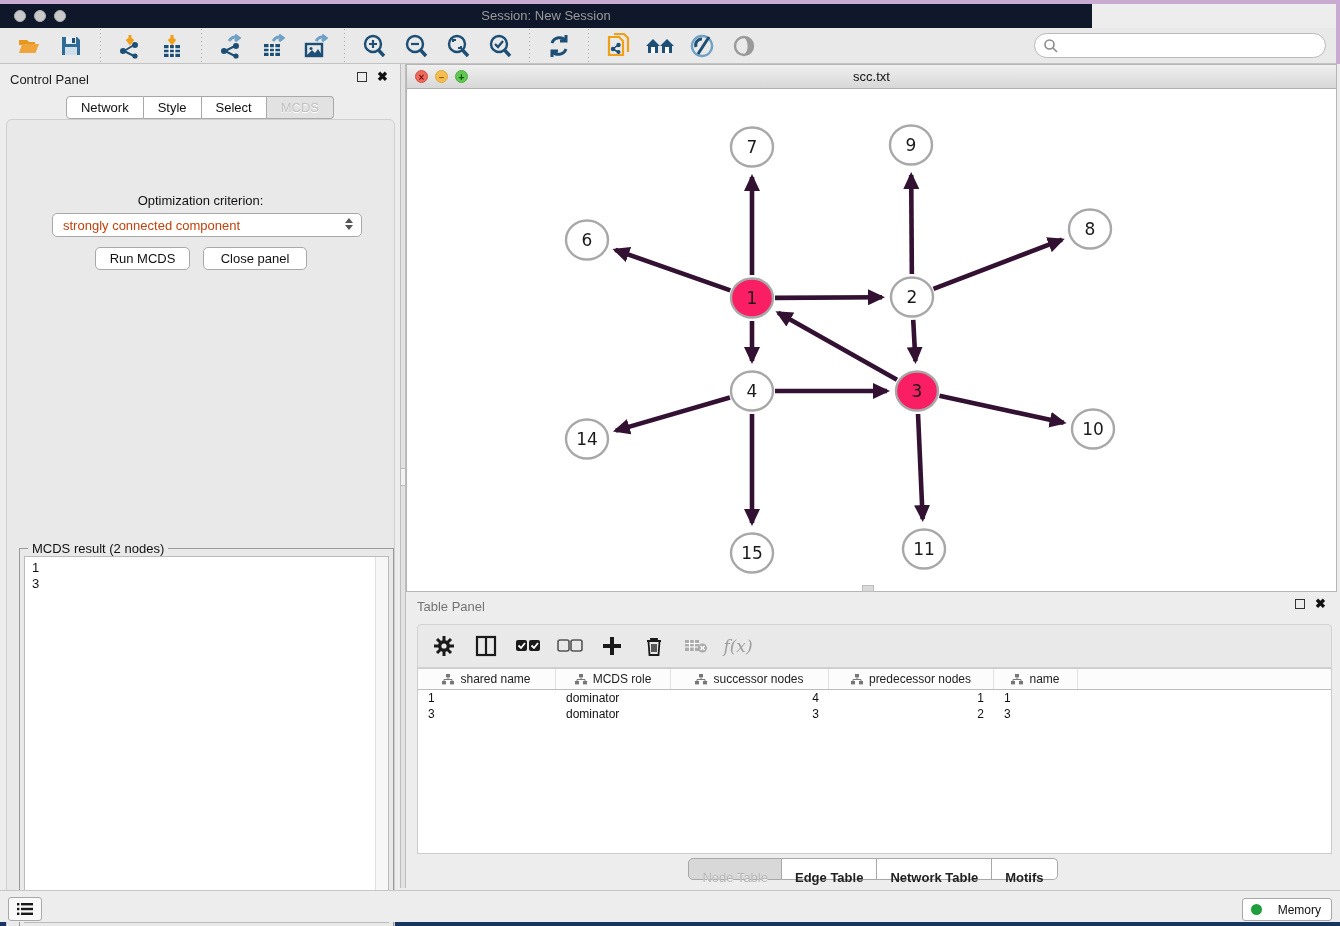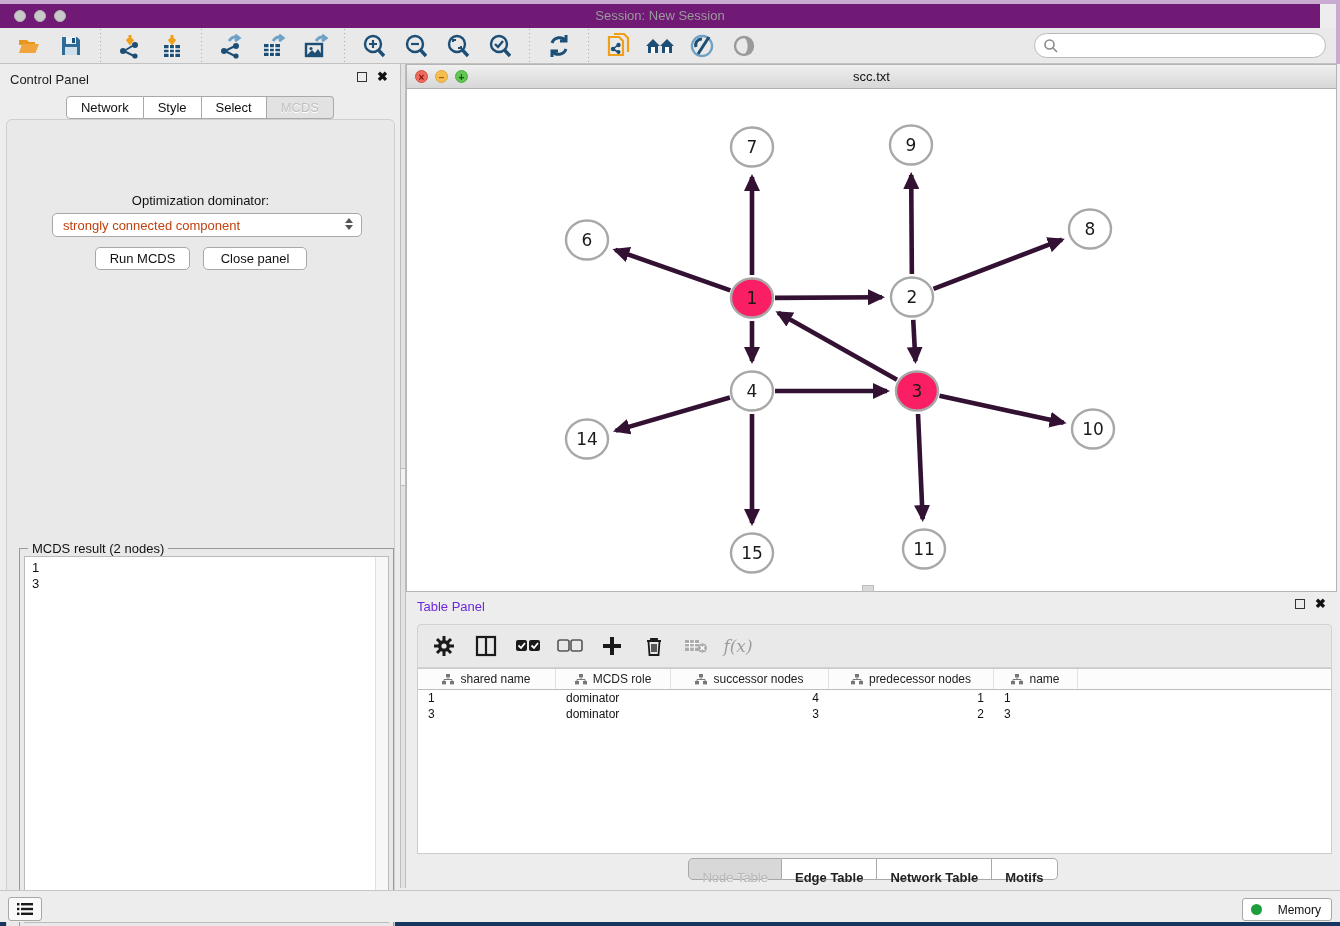--- a/index.html
+++ b/index.html
@@ -6,21 +6,21 @@
   html,body { width:1340px; height:926px; overflow:hidden;
     font-family:"Liberation Sans", sans-serif; background:#ededed; }
   .abs { position:absolute; }
 
   
   #desktop-top { left:0; top:0; width:1340px; height:4px; background:#c9abd2; }
   #desktop-bottom { left:0; top:922px; width:1340px; height:4px; background:#16365f; }
   #desktop-right { left:1336px; top:0; width:4px; height:64px; background:#c9abd2; }
 
   
-  #titlebar { left:0; top:4px; width:1320px; height:24px; background:#701a75; }
+  #titlebar { left:0; top:4px; width:1092px; height:24px; background:#0f172a; }
   .tl { position:absolute; top:6px; width:12px; height:12px; border-radius:50%; }
   .tl-gray { background:#c9c9c9; border:1px solid #b3b3b3; }
   #main-title { width:100%; text-align:center; line-height:24px; font-size:13px; color:#9a9a9a; }
 
   
   #toolbar { left:0; top:28px; width:1336px; height:36px; background:#e9e9e9;
     border-bottom:1px solid #c2c2c2; display:flex; align-items:center; padding-left:8px; }
   .tb-icon { width:30px; height:30px; margin:0 6px; display:flex; align-items:center; justify-content:center; }
   .tb-sep { width:1px; height:34px; margin:0 8px; background-image:linear-gradient(#aaa 30%, transparent 0); background-size:1px 4px; }
   #search-box { position:absolute; right:10px; top:5px; width:292px; height:25px;
@@ -66,21 +66,21 @@
   #net-titlebar { position:absolute; left:0; top:0; width:100%; height:24px;
     background:linear-gradient(#f0f0f0,#d7d7d7); border-bottom:1px solid #b0b0b0; }
   .ntl { position:absolute; top:5px; width:13px; height:13px; border-radius:50%;
     font-size:10px; font-weight:bold; text-align:center; line-height:13px; }
   #net-title { width:100%; text-align:center; font-size:13px; color:#111; line-height:24px; }
   #net-canvas { position:absolute; left:0; top:24px; width:929px; height:502px; background:#fff; }
   #h-handle { position:absolute; left:455px; top:496px; width:12px; height:7px; background:#d9d9d9; border:1px solid #bdbdbd; }
 
   
   #table-panel { left:406px; top:596px; width:934px; height:292px; background:#ededed; }
-  #tp-header { position:absolute; left:11px; top:3px; font-size:13px; color:#6d28d9; }
+  #tp-header { position:absolute; left:11px; top:3px; font-size:13px; color:#737373; }
   #tp-toolbar { position:absolute; left:11px; top:28px; width:915px; height:44px;
     background:#e9e9e9; border:1px solid #d2d2d2; border-radius:4px 4px 0 0; display:flex; align-items:center; padding-left:12px; gap:14px; }
   .tpt-icon { width:28px; height:28px; display:flex; align-items:center; justify-content:center; }
   #tp-table { position:absolute; left:11px; top:72px; width:915px; height:186px; background:#fff; border:1px solid #cccccc; }
   #tp-thead { display:flex; height:21px; background:#fcfcfc; border-bottom:1px solid #bdbdbd; }
   .th { display:flex; align-items:center; justify-content:center; gap:6px; font-size:12px; color:#222;
     border-right:1px solid #e2e2e2; height:100%; }
   .tr { display:flex; height:16px; font-size:12px; color:#111; }
   .td { padding:0 10px; line-height:16px; white-space:nowrap; }
   #tp-tabs { position:absolute; left:0; top:262px; width:100%; display:flex; justify-content:center; }
@@ -279,21 +279,21 @@
     <span class="float-glyph"></span>
     <span class="close-glyph">✖</span>
   </div>
   <div id="cp-tabs">
       <div class="tab">Network</div>
       <div class="tab">Style</div>
       <div class="tab">Select</div>
       <div class="tab active">MCDS</div>
     </div>
   <div id="cp-body">
-    <div id="opt-label">Optimization dominator:</div>
+    <div id="opt-label">Optimization criterion:</div>
     <div id="opt-select">
       <span>strongly connected component</span>
       <span class="spin">
           <i class="up"></i>
           <i class="dn"></i>
         </span>
     </div>
     <div class="cp-btn" style="left:88px; width:95px;">Run MCDS</div>
     <div class="cp-btn" style="left:196px; width:104px;">Close panel</div>
     <div id="result-box">

